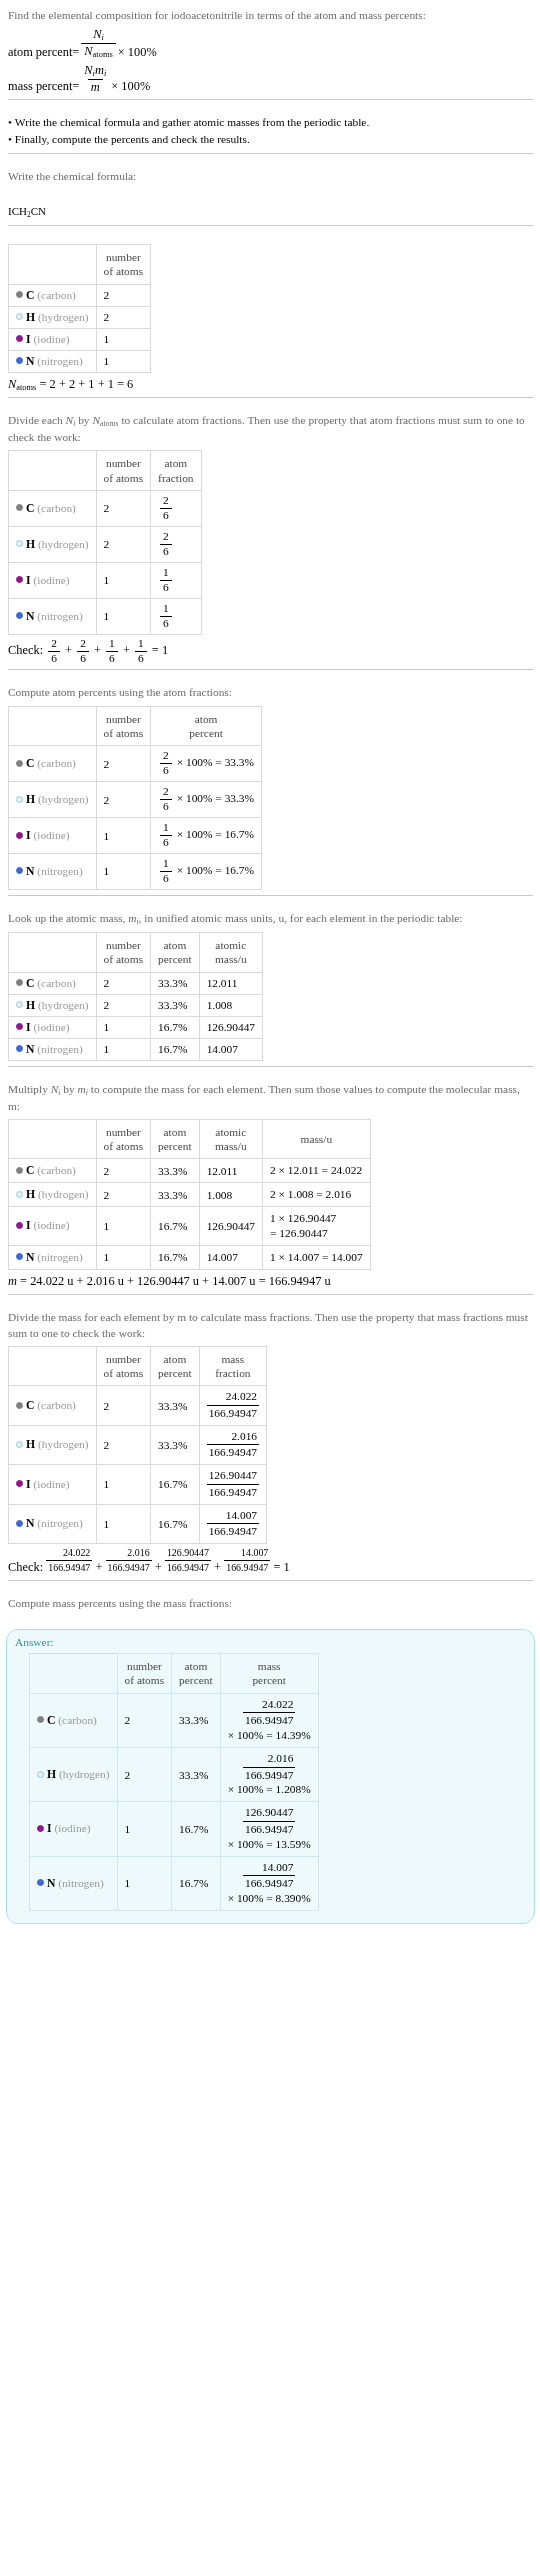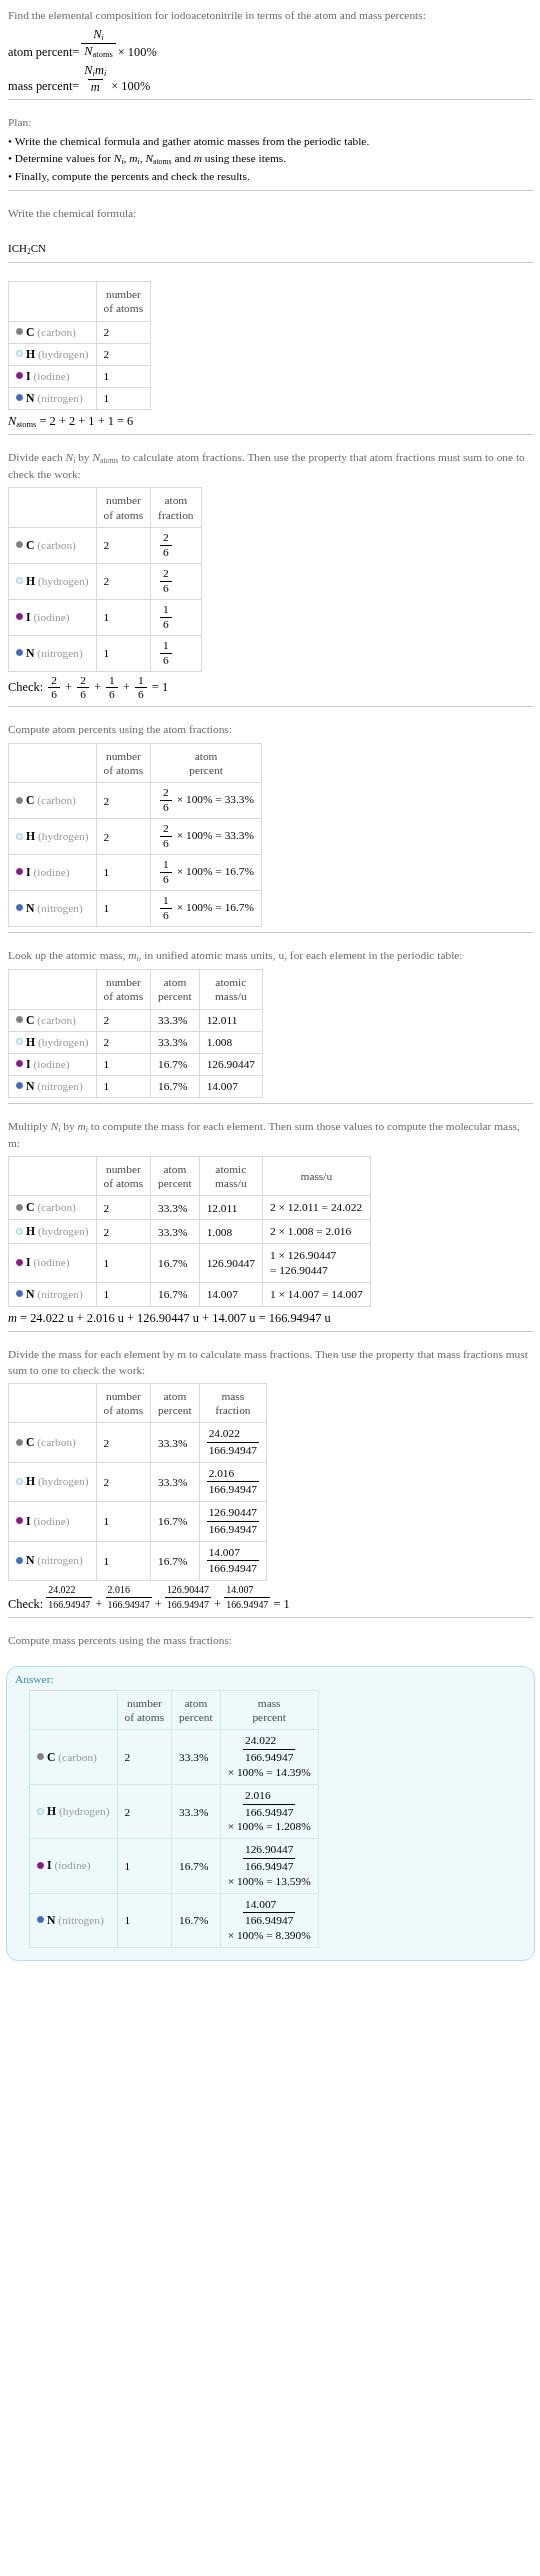--- a/index.html
+++ b/index.html
@@ -123,21 +123,21 @@
     color: #3a8b99;
     font-size: 11.4px;
     margin-bottom: 5px;
   }
   .answer-box table.grid td { border-color: #cfe8ee; }
   .answer-inner { padding-left: 14px; }
 
   .mass-cell { line-height: 1.3; white-space: nowrap; }
   .mass-frac {
     display: inline-block;
-    text-align: left;
+    text-align: right;
     line-height: 1.2;
   }
   .mass-frac .mnum { display:block; padding: 0 2px 1px 2px;}
   .mass-frac .mden { display:block; border-top: 1px solid #000; padding: 1px 2px 0 2px;}
   .pct-line { display: block; }
 
   .checkline { font-size: 12.4px; margin: 3px 0 2px 0; }
 </style>
 </head>
 <body>
@@ -167,24 +167,22 @@
           <span class="num"><span class="mi">N</span><span class="subi">i</span><span class="mi">m</span><span class="subi">i</span></span>
           <span class="den"><span class="mi">m</span></span>
         </span>
         <span>× 100%</span>
       </span>
     </div>
     <div class="hr"></div>
   </div>
 
   <div class="section">
-    <div class="prompt tight">Plan:</div>
     <ul class="bullets">
       <li>Write the chemical formula and gather atomic masses from the periodic table.</li>
-      <li><span>Determine values for </span><span class="mi">N</span><span class="subi">i</span>, <span class="mi">m</span><span class="subi">i</span>, <span class="mi">N</span><span class="sub">atoms</span><span> and </span><span class="mi">m</span><span> using these items.</span></li>
       <li>Finally, compute the percents and check the results.</li>
     </ul>
     <div class="hr"></div>
   </div>
 
   <div class="section">
     <div class="prompt tight">Write the chemical formula:</div>
     <div class="formula-line">
       <span>ICH</span><span class="sub">2</span><span>CN</span>
     </div>

